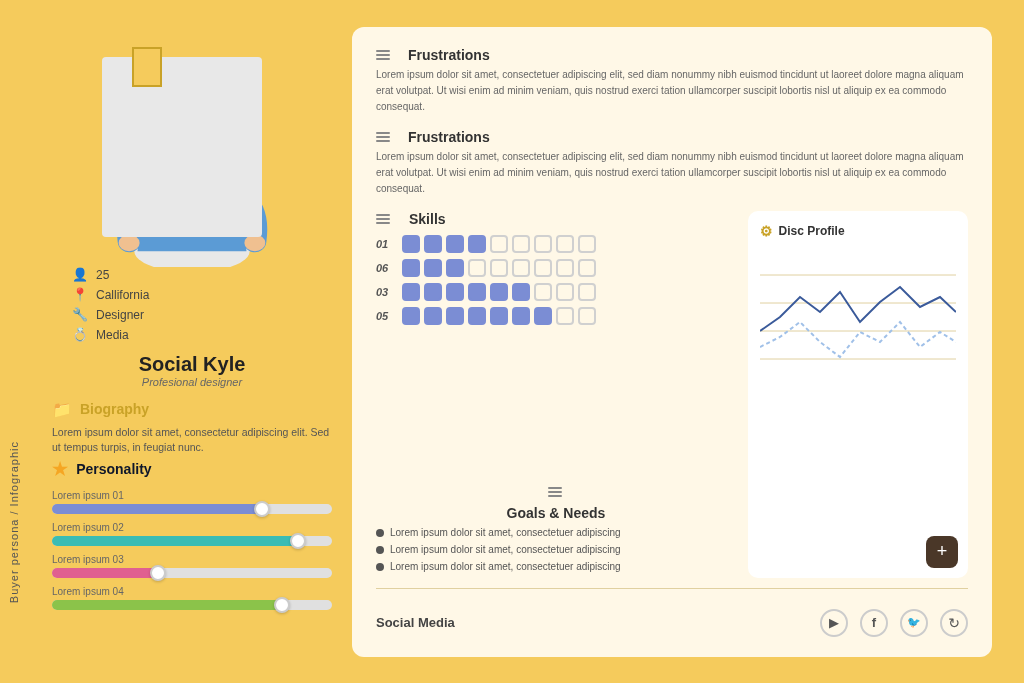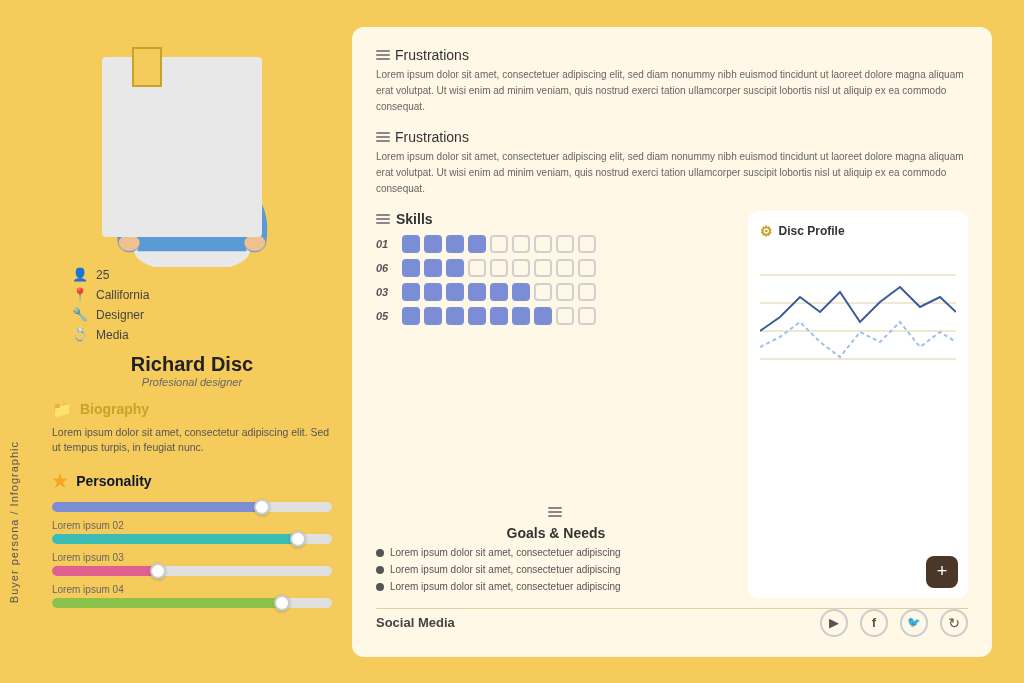--- a/index.html
+++ b/index.html
@@ -118,21 +118,21 @@
       width: 100%;
     }
     .section-icon {
       font-size: 16px;
     }
     .bio-text {
       font-size: 10.5px;
       color: #555;
       line-height: 1.5;
       width: 100%;
-      margin-bottom: 14px;
+      margin-bottom: 2px;
     }
     .personality-section {
       width: 100%;
     }
     .personality-title {
       display: flex;
       align-items: center;
       gap: 8px;
       font-size: 14px;
       font-weight: 700;
@@ -179,23 +179,23 @@
       flex-direction: column;
       gap: 10px;
       overflow: hidden;
     }
     .frustration-block {
       margin-bottom: 4px;
     }
     .frustration-title {
       display: flex;
       align-items: center;
-      gap: 3px;
+      gap: 16px;
       font-size: 14px;
-      font-weight: 400;
+      font-weight: 700;
       color: #333;
       margin-bottom: 4px;
       text-align: center;
     }
     .hamburger-icon {
       display: flex;
       flex-direction: column;
       gap: 2px;
       margin-right: 2px;
     }
@@ -215,21 +215,21 @@
       display: flex;
       gap: 12px;
       flex: 1;
     }
     .skills-section {
       flex: 1;
     }
     .skills-title {
       display: flex;
       align-items: center;
-      gap: 4px;
+      gap: 17px;
       font-size: 14px;
       font-weight: 700;
       color: #333;
       margin-bottom: 8px;
     }
     .skill-row {
       display: flex;
       align-items: center;
       gap: 6px;
       margin-bottom: 6px;
@@ -321,21 +321,21 @@
       color: white;
       font-size: 18px;
       cursor: pointer;
       font-weight: 300;
     }
     .social-row {
       display: flex;
       align-items: center;
       justify-content: space-between;
       border-top: 1px solid #e0d0a0;
-      padding-top: 0;
+      padding-top: 20px;
     }
     .social-title {
       font-size: 13px;
       font-weight: 600;
       color: #444;
     }
     .social-icons {
       display: flex;
       gap: 12px;
     }
@@ -423,39 +423,40 @@
           <span class="info-icon">🔧</span>
           <span>Designer</span>
         </div>
         <div class="info-row">
           <span class="info-icon">💍</span>
           <span>Media</span>
         </div>
       </div>
 
       <div class="name-block">
-        <h2>Richard Disc</h2>
+        <h2>Social Kyle</h2>
         <p>Profesional designer</p>
       </div>
 
       <div style="width:100%">
         <div class="section-title">
           <span class="section-icon">📁</span>
           <span style="color:#c9a227">Biography</span>
         </div>
         <p class="bio-text">Lorem ipsum dolor sit amet, consectetur adipiscing elit. Sed ut tempus turpis, in feugiat nunc.</p>
       </div>
 
       <div class="personality-section">
         <div class="personality-title">
           <span style="color:#f5a623;font-size:18px">★</span>
           <span style="color:#0f172a">Personality</span>
         </div>
         <div id="sliders-container">
             <div class="slider-row">
+              <div class="slider-label">Lorem ipsum 01</div>
               <div class="slider-track">
                 <div class="slider-fill" style="width: 75%; background: rgb(123, 141, 212);"></div>
                 <div class="slider-thumb" style="left: calc(75% - 8px);"></div>
               </div>
             </div>
             <div class="slider-row">
               <div class="slider-label">Lorem ipsum 02</div>
               <div class="slider-track">
                 <div class="slider-fill" style="width: 88%; background: rgb(59, 188, 180);"></div>
                 <div class="slider-thumb" style="left: calc(88% - 8px);"></div>

